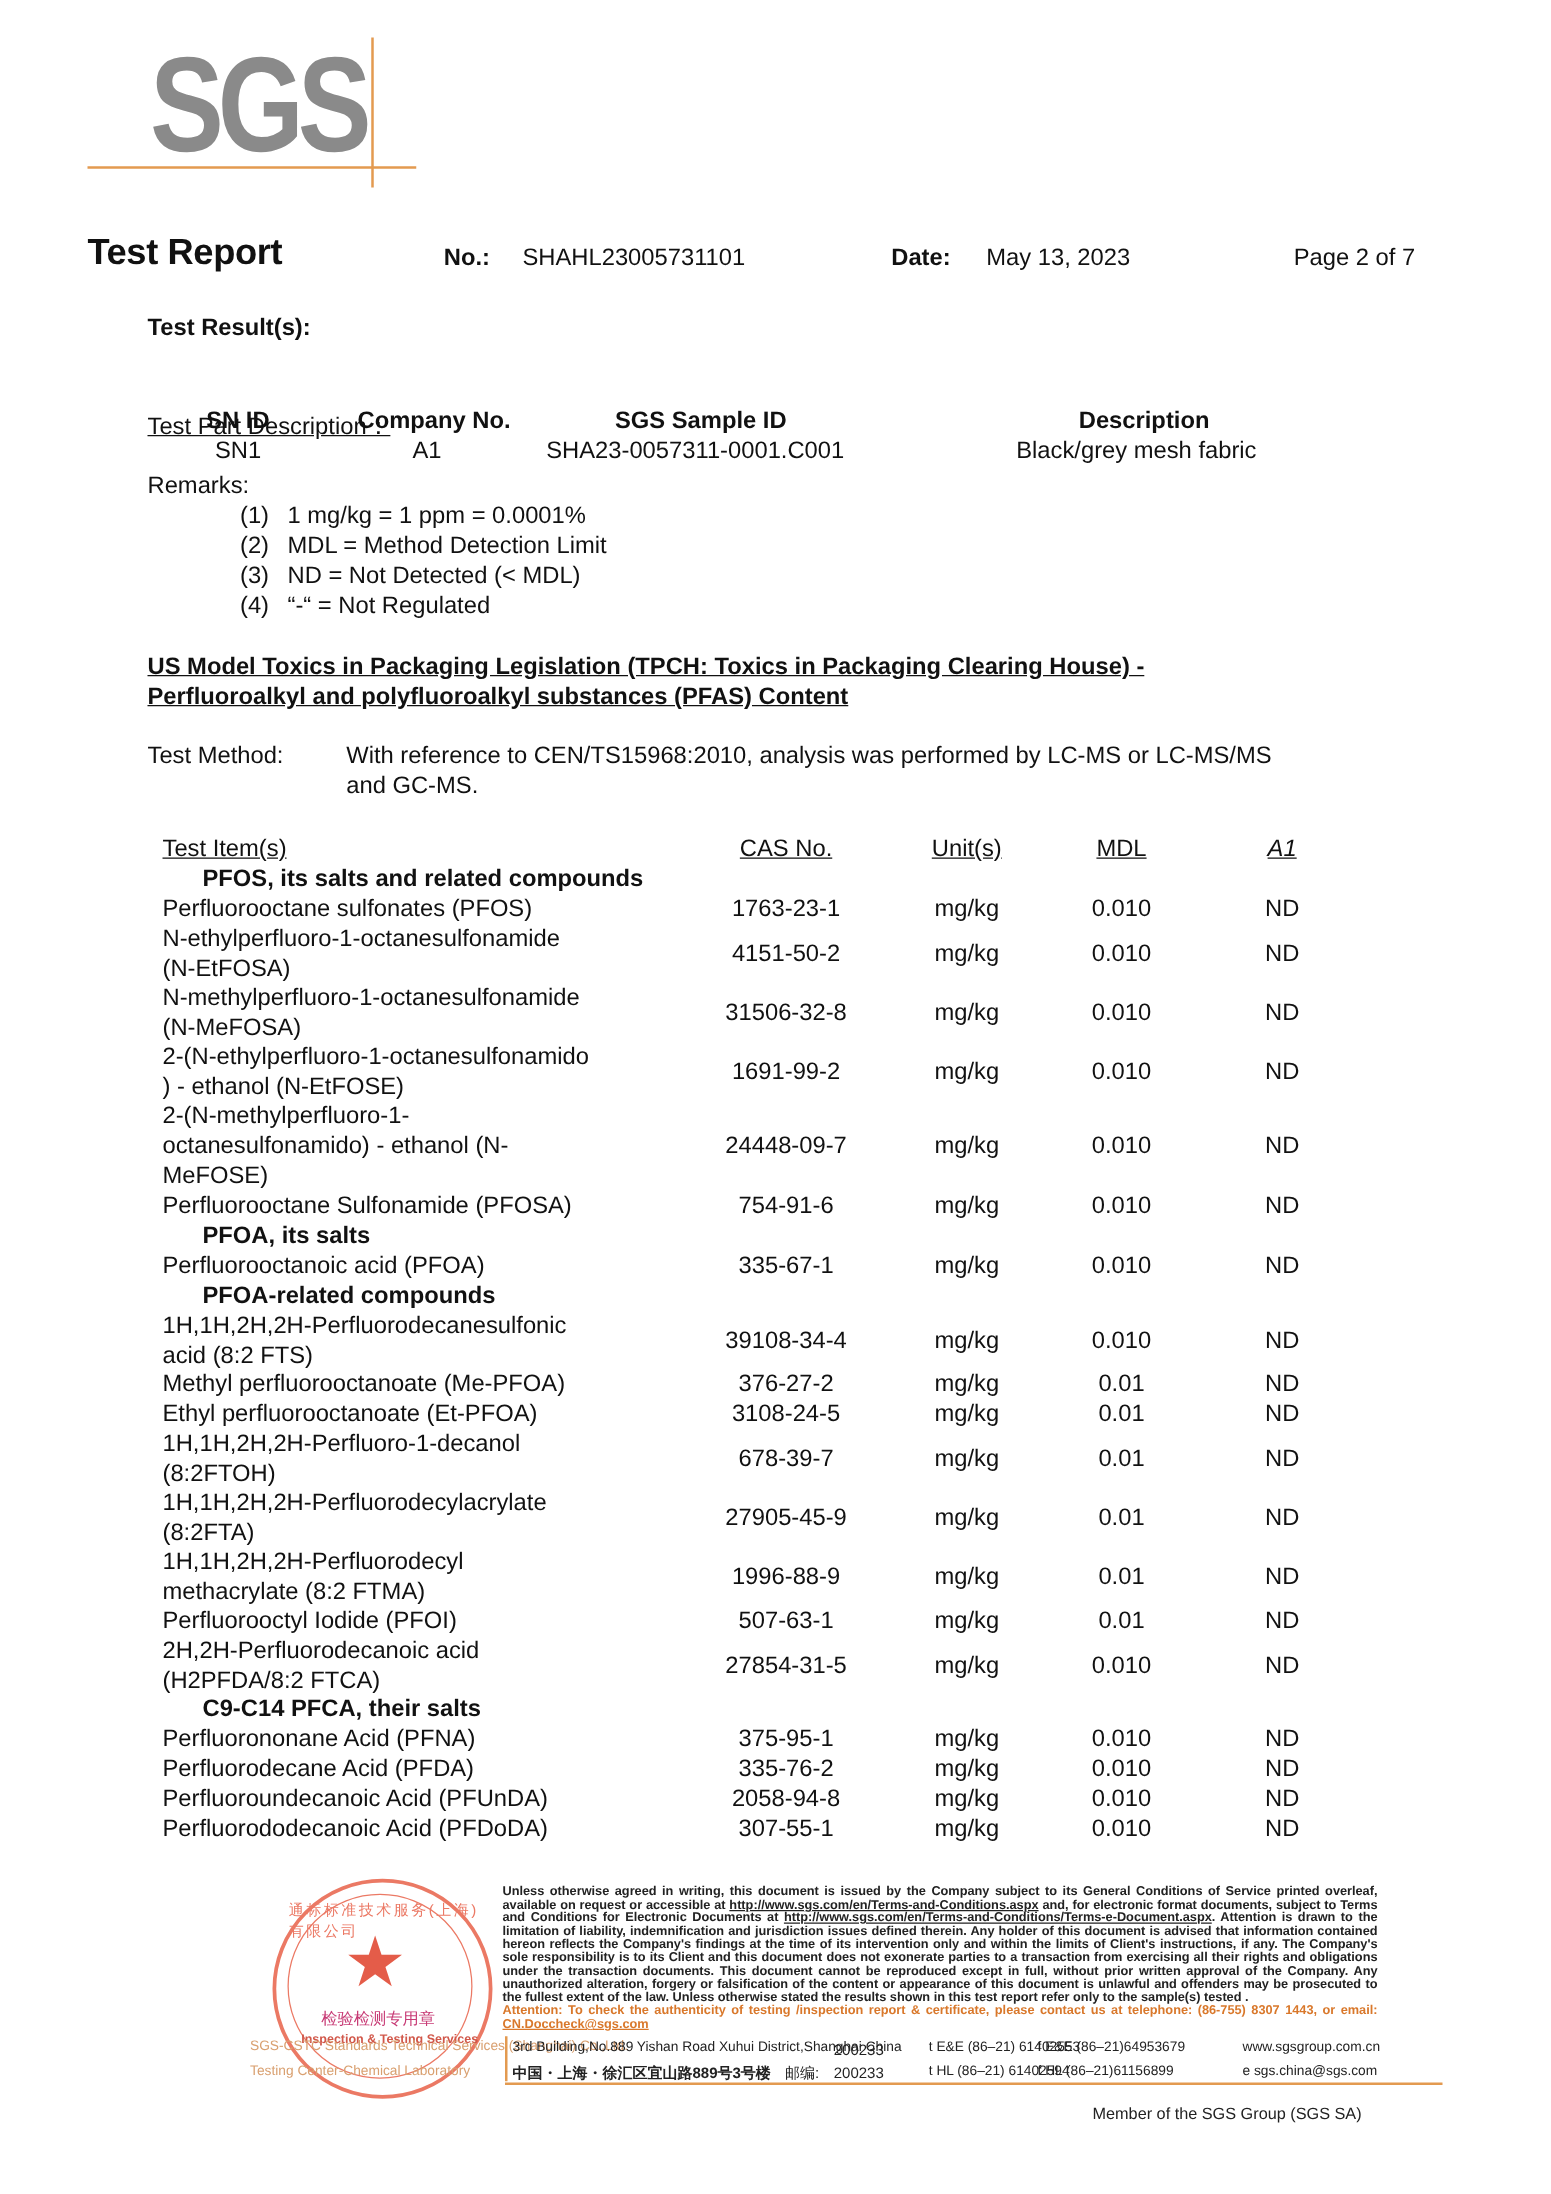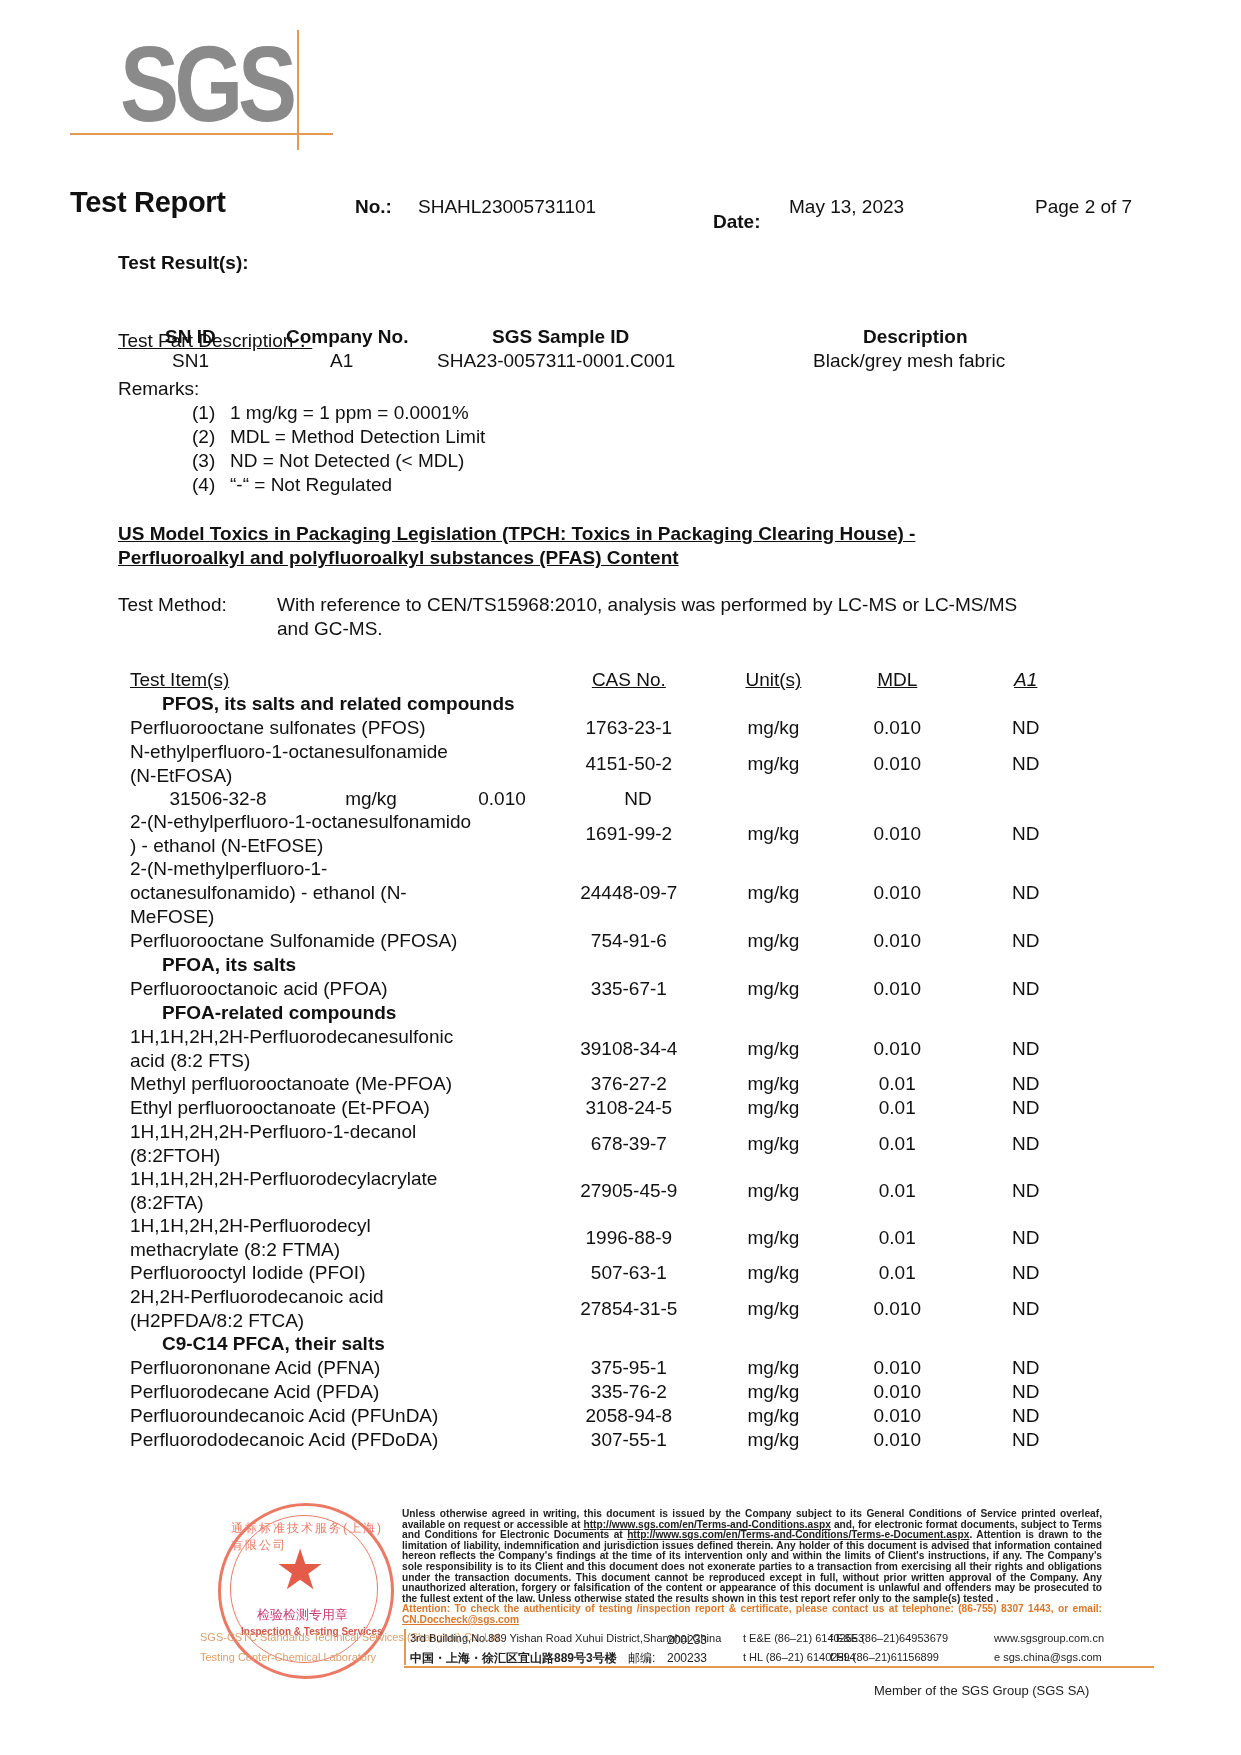--- a/index.html
+++ b/index.html
@@ -6,21 +6,21 @@
   body { width:1241px; height:1755px; position:relative; overflow:hidden; font-family:"Liberation Sans", sans-serif; color:#111; }
   .abs { position:absolute; }
   
   .logo-text { position:absolute; left:120px; top:30px; font-family:"Liberation Sans", sans-serif; font-weight:bold; font-size:108px; letter-spacing:-6px; color:#8a8a8a; line-height:1; transform:scaleX(0.82); transform-origin:left top; }
   .logo-hline { position:absolute; left:70px; top:133px; width:263px; height:2px; background:#e39a50; }
   .logo-vline { position:absolute; left:297px; top:30px; width:2px; height:120px; background:#e39a50; }
   
   .hdr-title { left:70px; top:186px; font-size:29px; font-weight:bold; letter-spacing:-0.3px; }
   .hdr-no-label { left:355px; top:196px; font-size:19px; font-weight:bold; }
   .hdr-no-val { left:418px; top:196px; font-size:19px; }
-  .hdr-date-label { left:713px; top:211px; font-size:19px; font-weight:bold; }
+  .hdr-date-label { left:713px; top:196px; font-size:19px; font-weight:bold; }
   .hdr-date-val { left:789px; top:196px; font-size:19px; }
   .hdr-page { left:1035px; top:196px; font-size:19px; }
 
   .t19 { font-size:19px; }
   .bold { font-weight:bold; }
   .u { text-decoration:underline;margin-top:27px; }
 
   .section-title { left:118px; top:522px; font-size:19px; font-weight:bold; text-decoration:underline; line-height:24px; width:900px; }
   .tp-h, .tp-c { position:absolute; font-size:19px; white-space:nowrap; text-align:center; }
   .tp-h { font-weight:bold; }
@@ -126,20 +126,22 @@
       </div>
       <div class="row" style="margin-bottom: -1px;">
         <div class="c-item" style="white-space: pre-line;">N-ethylperfluoro-1-octanesulfonamide
 (N-EtFOSA)</div>
         <div class="c-cas">4151-50-2</div>
         <div class="c-unit">mg/kg</div>
         <div class="c-mdl">0.010</div>
         <div class="c-a1">ND</div>
       </div>
       <div class="row" style="margin-bottom: -1px;">
+        <div class="c-item" style="white-space: pre-line;">N-methylperfluoro-1-octanesulfonamide
+(N-MeFOSA)</div>
         <div class="c-cas">31506-32-8</div>
         <div class="c-unit">mg/kg</div>
         <div class="c-mdl">0.010</div>
         <div class="c-a1">ND</div>
       </div>
       <div class="row" style="margin-bottom: -1px;">
         <div class="c-item" style="white-space: pre-line;">2-(N-ethylperfluoro-1-octanesulfonamido
 ) - ethanol (N-EtFOSE)</div>
         <div class="c-cas">1691-99-2</div>
         <div class="c-unit">mg/kg</div>

